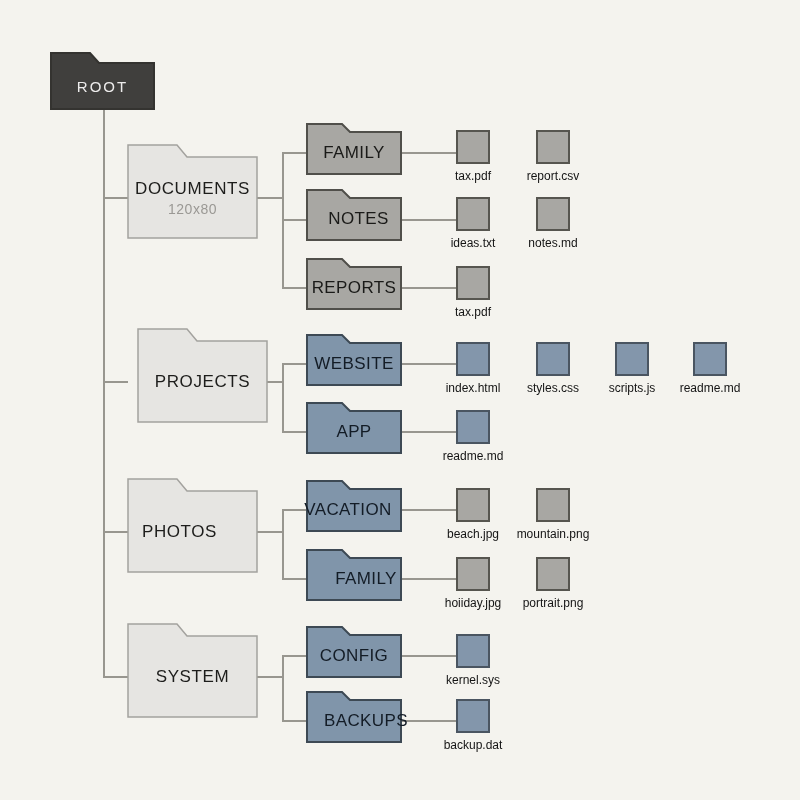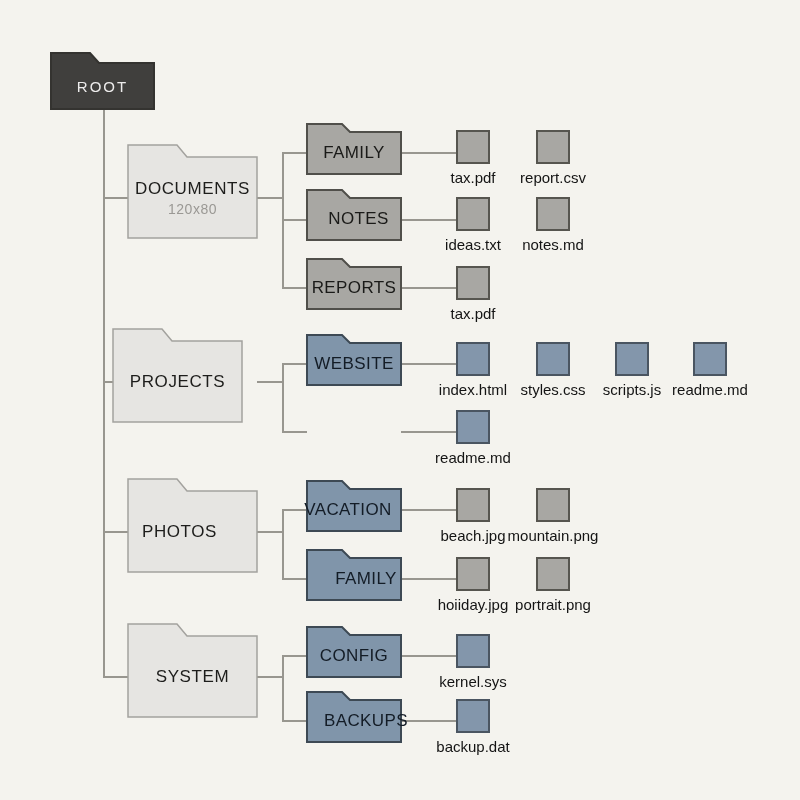--- a/index.html
+++ b/index.html
@@ -23,21 +23,21 @@
   .folder.blue .flabel { color:#131c26; font-size:17px; letter-spacing:0.4px; padding-top:8px; }
   .root path  { fill:#403f3d; stroke:#343330; stroke-width:2; }
   .light path { fill:#e6e5e2; stroke:#a3a29e; stroke-width:1.5; }
   .gray path  { fill:#a8a7a3; stroke:#504f4a; stroke-width:2; }
   .blue path  { fill:#8095aa; stroke:#3d4954; stroke-width:2; }
   .ficon { position:absolute; width:34px; height:34px; box-sizing:border-box; }
   .ficon.gray { background:#a8a7a3; border:2px solid #56554f; }
   .ficon.blue { background:#8396ab; border:2px solid #4a5561; }
   .flab {
     position:absolute; width:116px; text-align:center;
-    font-size:15px; color:#141414; white-space:nowrap;
+    font-size:12px; color:#141414; white-space:nowrap;
   }
 </style>
 </head>
 <body>
 
 <div class="stage">
 
   <div class="line" style="left:103px;top:110px;width:2px;height:568px"></div>
   <div class="line" style="left:103px;top:197px;width:25px;height:2px"></div>
   <div class="line" style="left:103px;top:381px;width:25px;height:2px"></div>
@@ -85,21 +85,21 @@
 
   <div class="folder light" style="left:127px;top:144px;width:131px;height:95px">
     <svg width="131" height="95" viewBox="0 0 131 95">
         <path d="M1,94 L1,1 L50,1 L60,13 L130,13 L130,94 Z"></path>
       </svg>
     <div class="flabel">
       <span>DOCUMENTS</span>
       <span class="fsub">120x80</span>
     </div>
   </div>
-  <div class="folder light" style="left:112px;top:328px;width:131px;height:95px">
+  <div class="folder light" style="left:137px;top:328px;width:131px;height:95px">
     <svg width="131" height="95" viewBox="0 0 131 95">
         <path d="M1,94 L1,1 L50,1 L60,13 L130,13 L130,94 Z"></path>
       </svg>
     <div class="flabel">
         <span>PROJECTS</span>
       </div>
   </div>
   <div class="folder light" style="left:127px;top:478px;width:105px;height:95px">
     <svg width="131" height="95" viewBox="0 0 131 95">
         <path d="M1,94 L1,1 L50,1 L60,13 L130,13 L130,94 Z"></path>
@@ -140,20 +140,28 @@
     <div class="flabel">
         <span>REPORTS</span>
       </div>
   </div>
   <div class="folder blue" style="left:306px;top:334px;width:96px;height:52px">
     <svg width="96" height="52" viewBox="0 0 96 52">
         <path d="M1,51 L1,1 L36,1 L44,9 L95,9 L95,51 Z"></path>
       </svg>
     <div class="flabel">
         <span>WEBSITE</span>
+      </div>
+  </div>
+  <div class="folder blue" style="left:306px;top:402px;width:96px;height:52px">
+    <svg width="96" height="52" viewBox="0 0 96 52">
+        <path d="M1,51 L1,1 L36,1 L44,9 L95,9 L95,51 Z"></path>
+      </svg>
+    <div class="flabel">
+        <span>APP</span>
       </div>
   </div>
   <div class="folder blue" style="left:306px;top:480px;width:84px;height:52px">
     <svg width="96" height="52" viewBox="0 0 96 52">
         <path d="M1,51 L1,1 L36,1 L44,9 L95,9 L95,51 Z"></path>
       </svg>
     <div class="flabel">
         <span>VACATION</span>
       </div>
   </div>

